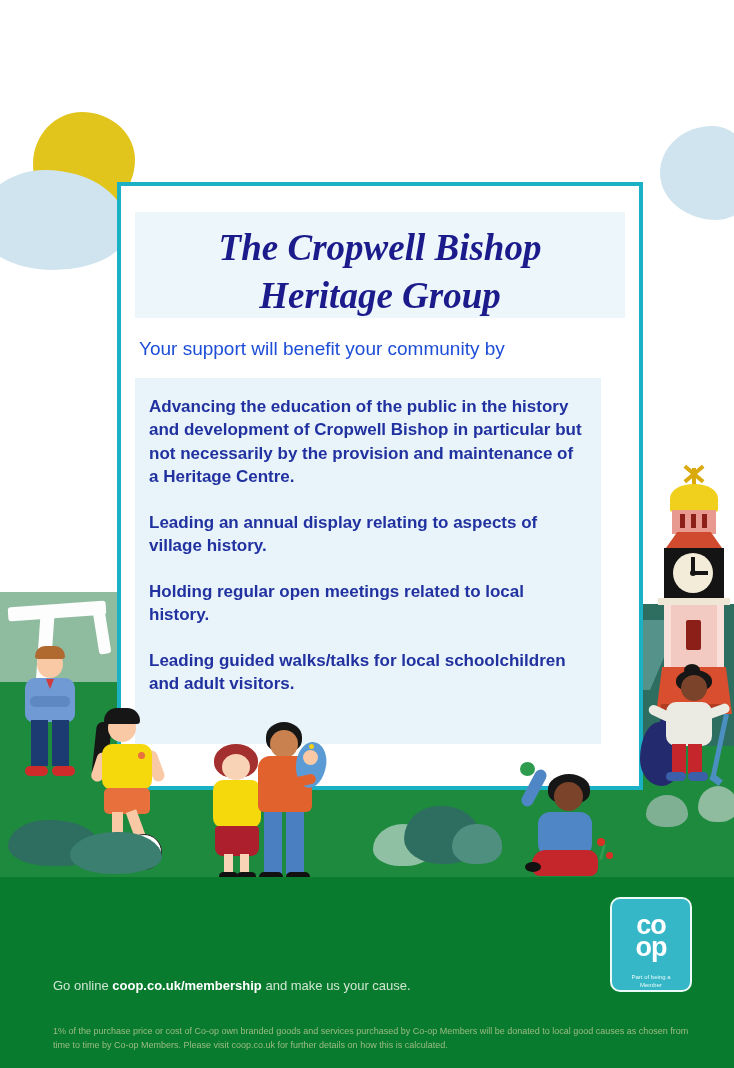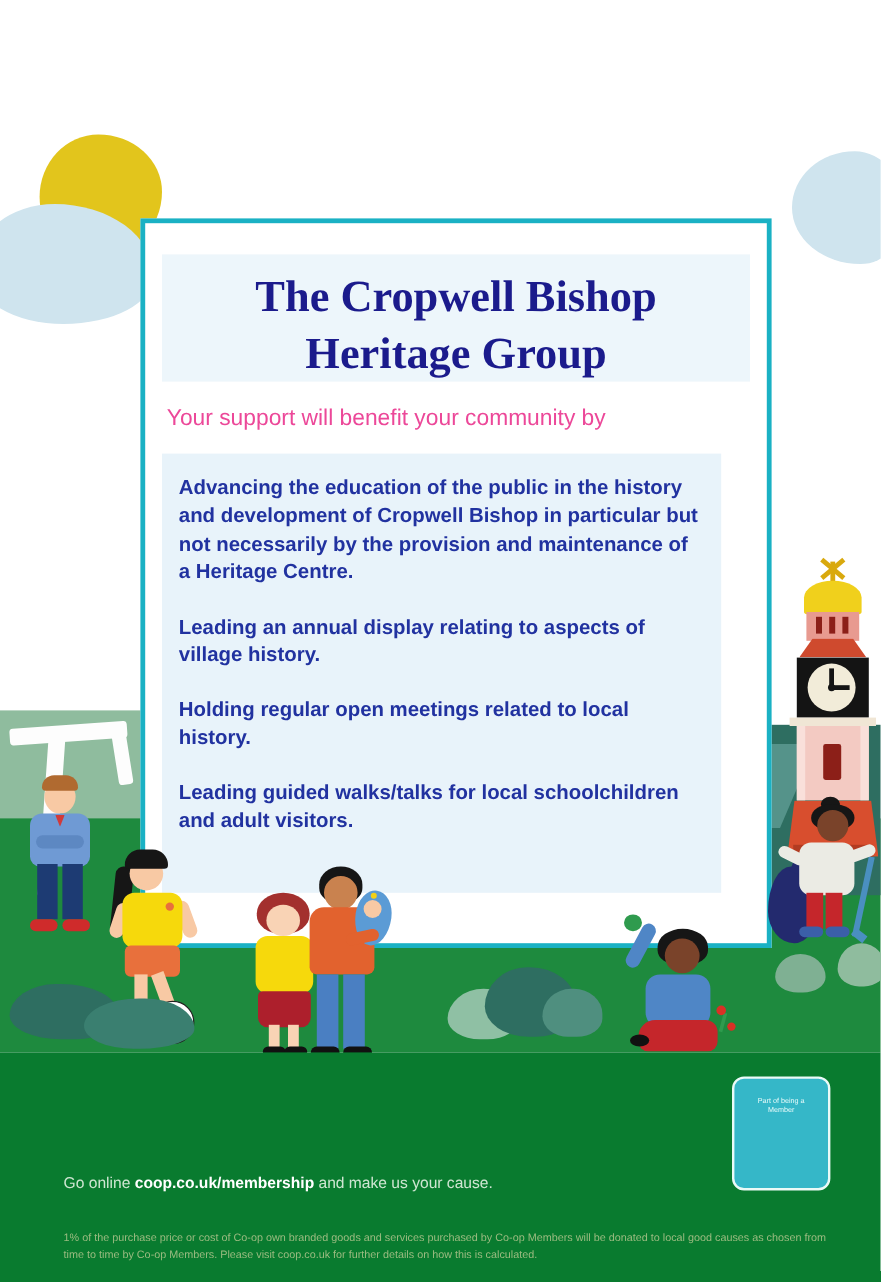--- a/index.html
+++ b/index.html
@@ -156,22 +156,22 @@
   .tw-quoin-r { left:61px; top:143px; width:7px; height:62px; background:#f9e0da; }
   .tw-window { left:30px; top:158px; width:15px; height:30px; background:#8c1f18; border-radius:2px; }
   .tw-base { left:0; top:205px; width:76px; height:47px; background:#d84e2e; clip-path:polygon(8% 0,92% 0,100% 100%,0 100%); }
   .tw-base-shadow { left:5px; top:242px; width:66px; height:10px; background:#b23c22; }
 
   
   .cause-card { position:absolute; left:117px; top:182px; width:526px; height:608px; background:#ffffff;
     border:4px solid #1ab1c4; z-index:2; }
   .org-strip { position:absolute; left:14px; top:26px; width:490px; height:106px; background:#edf6fb;
     color:#1b1b8c; font-family:"Liberation Serif", serif; font-weight:bold; font-size:37px;
-    text-align:center; line-height:1.3; padding-top:12px; }
-  .subtitle { position:absolute; left:18px; top:152px; font-size:19px; color:#ec4899; }
+    text-align:center; line-height:1.3; padding-top:12px;font-style:italic; }
+  .subtitle { position:absolute; left:18px; top:152px; font-size:19px; color:#1d4ed8; }
   .benefits { position:absolute; left:14px; top:192px; width:466px; height:366px; background:#e8f3fa;
     color:#2132a0; font-size:17px; font-weight:600; line-height:1.38; padding:17px 14px; }
   .benefits p { margin:0 0 22px 0; }
 
   
   .footer { position:absolute; left:0; top:877px; width:734px; height:191px; background:#097b2f; z-index:5; }
   .footer-message { position:absolute; left:53px; top:14px; width:572px; font-size:15.5px; line-height:1.55; color:#cfe6d2; }
   .footer-cta { position:absolute; left:53px; top:101px; font-size:13px; color:#cfe6d2; }
   .cta-link { font-weight:bold; color:#ffffff; }
   .member-card { position:absolute; left:610px; top:20px; width:82px; height:95px; background:#35b7c8;
@@ -334,20 +334,24 @@
       <p>Holding regular open meetings related to local history.</p>
       <p>Leading guided walks/talks for local schoolchildren and adult visitors.</p>
     </div>
   </div>
 
   <div class="footer">
     <div class="footer-cta">
       <span>Go online </span><span class="cta-link">coop.co.uk/membership</span><span> and make us your cause.</span>
     </div>
     <div class="member-card">
+      <div class="coop-logo">
+        <div>co</div>
+        <div>op</div>
+      </div>
       <div class="member-tagline">
         <div>Part of being a</div>
         <div>Member</div>
       </div>
     </div>
     <div class="fine-print">1% of the purchase price or cost of Co-op own branded goods and services purchased by Co-op Members will be donated to local good causes as chosen from time to time by Co-op Members. Please visit coop.co.uk for further details on how this is calculated.</div>
   </div>
 
 </div>
 

